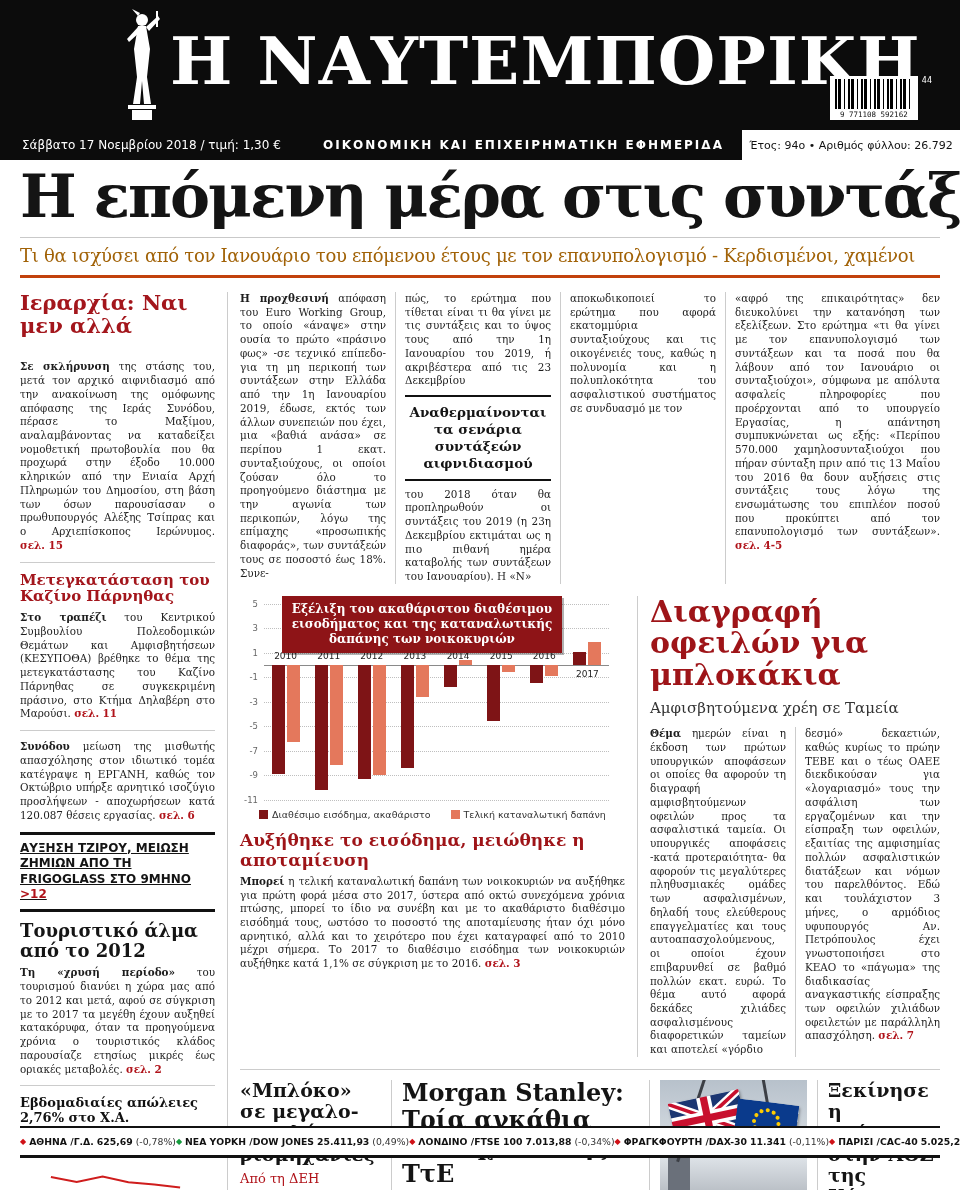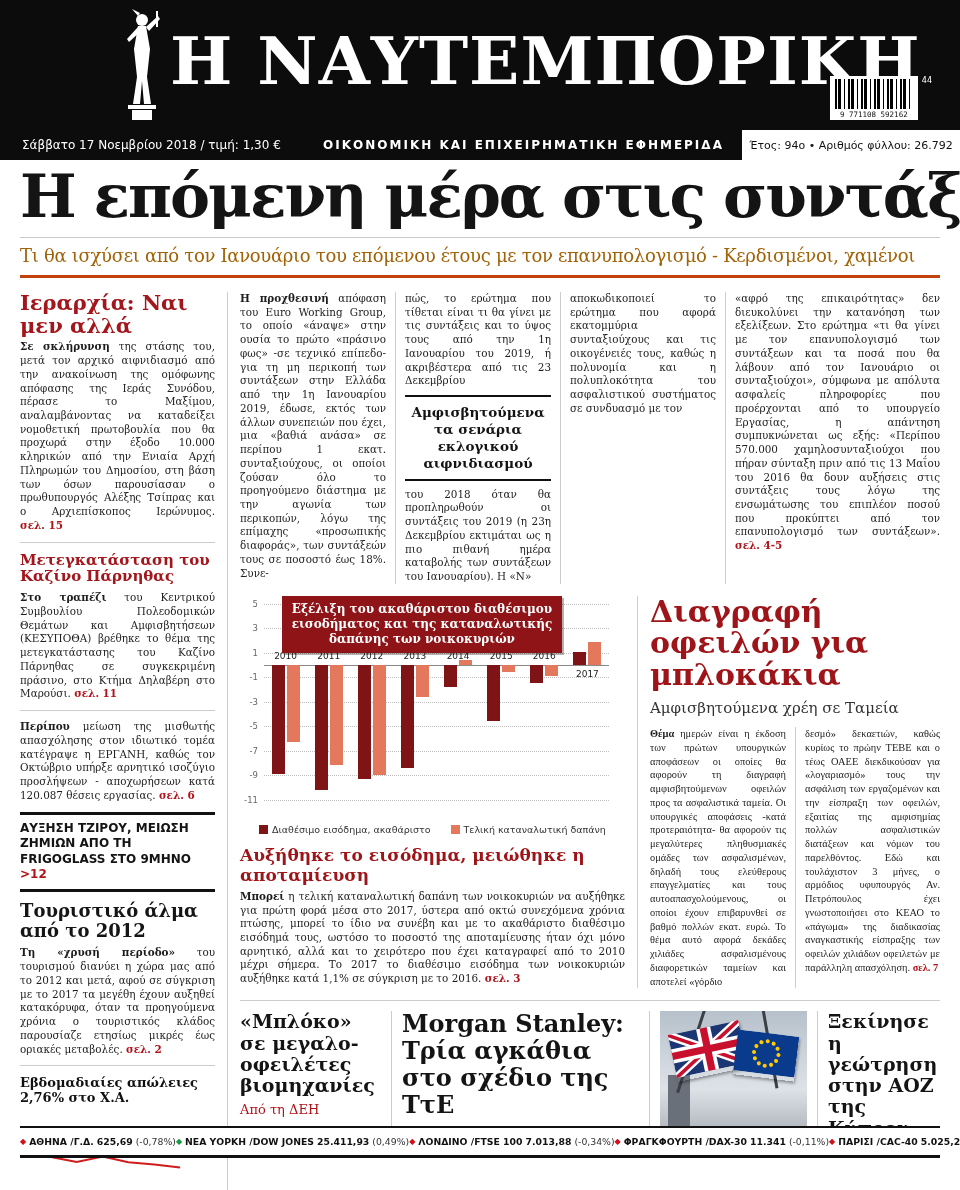--- a/index.html
+++ b/index.html
@@ -37,25 +37,25 @@
   
   .content { position:absolute; top:292px; left:20px; width:920px; display:flex; align-items:flex-start; }
   .left-col { width:208px; padding-right:12px; border-right:1px solid #ccc; }
   .main-col { flex:1; padding-left:12px; }
 
   .body-txt { font-size:10.4px; line-height:1.32; text-align:justify; color:#1d1d1d; }
   .pageref { color:#b0131a; font-weight:bold; white-space:nowrap; }
   .hr { border-top:1px solid #ccc; margin:9px 0; }
 
   
-  .ls-title-big { color:#a3161c; font-weight:bold; font-size:21px; line-height:1.08; margin-bottom:3px; }
+  .ls-title-big { color:#a3161c; font-weight:bold; font-size:21px; line-height:1.08; margin-bottom:23px; }
   .ls-title { color:#a3161c; font-weight:bold; font-size:15px; line-height:1.12; margin-bottom:6px; }
   .ls-title-black { color:#151515; font-weight:bold; font-size:18px; line-height:1.1; margin-bottom:6px; }
   .mini-banner { margin:9px 0; padding:6px 0; border-top:3px solid #111; border-bottom:3px solid #111;
-                 font-family:"DejaVu Sans",sans-serif; font-weight:bold; font-size:12px; line-height:1.3; color:#141414; }
+                 font-family:"DejaVu Sans",sans-serif; font-weight:bold; font-size:12px; line-height:1.3; color:#141414;text-decoration:underline; }
   .athex-title { font-weight:bold; font-size:13px; margin:2px 0 6px; color:#111; }
 
   
   .lead-cols { display:flex; }
   .lead-col { width:156px; padding-right:9px; margin-right:9px; border-right:1px solid #ccc; }
   .lead-col.last { width:205px; flex:1; border-right:none; margin-right:0; padding-right:0; }
   .inset-box { margin:7px 0; padding:7px 2px; border-top:2px solid #111; border-bottom:2px solid #111;
                text-align:center; font-weight:bold; font-size:13.5px; line-height:1.25; color:#141414; }
 
   
@@ -64,31 +64,31 @@
   .chart-wrap { position:relative; height:210px; }
   .chart-title-box { position:absolute; z-index:2; top:0; left:42px; width:280px; background:#8e1417;
                      color:#fff; font-weight:bold; font-size:12px; line-height:1.25; text-align:center;
                      padding:6px 8px; box-shadow:2px 2px 0 rgba(0,0,0,.3); }
   #main-chart { position:relative; width:100%; height:210px; font-family:"DejaVu Sans",sans-serif; }
   #main-chart .grid { position:absolute; height:0; border-top:1px dotted #bfbfbf; }
   #main-chart .grid.zero { border-top:1px solid #8a8a8a; }
   #main-chart .ylab { position:absolute; left:0; width:18px; text-align:right; font-size:8.5px; color:#666; }
   #main-chart .bar { position:absolute; }
   #main-chart .cat { position:absolute; width:40px; text-align:center; font-size:9px; font-weight:normal; color:#222; }
-  .main-legend { display:flex; gap:20px; justify-content:center; margin-top:18px;
+  .main-legend { display:flex; gap:20px; justify-content:center; margin-top:3px;
                  font-family:"DejaVu Sans",sans-serif; font-size:9.5px; color:#333; }
   .lg { display:inline-flex; align-items:center; gap:4px; }
   .sw { display:inline-block; width:9px; height:9px; }
   .chart-caption { color:#9e1418; font-weight:bold; font-size:17px; margin:10px 0 5px; }
 
   .diagrafi { flex:1; padding-left:12px; }
   .dia-title { color:#9e1418; font-weight:bold; font-size:30px; line-height:1.05; }
   .dia-sub { font-size:15px; color:#333; margin:9px 0 10px; }
   .dia-cols { display:flex; }
-  .dia-col { width:50%; padding-right:9px;font-family:Liberation Serif, serif; }
+  .dia-col { width:50%; padding-right:9px; }
   .dia-col + .dia-col { border-left:1px solid #ccc; padding-left:9px; padding-right:0; }
 
   
   .rowC { display:flex; margin-top:12px; border-top:1px solid #ccc; padding-top:10px; }
   .c-col { padding-right:10px; margin-right:10px; border-right:1px solid #ccc; }
   .c1 { width:152px; } .c2 { width:248px; } .c3 { width:158px; } 
   .c4 { flex:1; border-right:none; margin-right:0; padding-right:0; }
   .c-title { font-weight:bold; font-size:19px; line-height:1.12; color:#141414; margin-bottom:6px; }
   .c-title.mid { font-size:24px; }
   .c-sub-red { color:#b0131a; font-weight:normal; font-size:13px; margin-bottom:6px; }
@@ -174,21 +174,21 @@
         <div class="ls-title">Μετεγκατάσταση του Καζίνο Πάρνηθας</div>
         <p class="body-txt">
           <b>Στο τραπέζι</b>
           <span>του Κεντρικού Συμβουλίου Πολεοδομικών Θεμάτων και Αμφισβητήσεων (ΚΕΣΥΠΟΘΑ) βρέθηκε το θέμα της μετεγκατάστασης του Καζίνο Πάρνηθας σε συγκεκριμένη πράσινο, στο Κτήμα Δηλαβέρη στο Μαρούσι.</span>
           <span class="pageref">σελ. 11</span>
         </p>
       </div>
       <div class="hr"></div>
       <div>
         <p class="body-txt">
-          <b>Περίπου</b>
+          <b>Συνόδου</b>
           <span>μείωση της μισθωτής απασχόλησης στον ιδιωτικό τομέα κατέγραψε η ΕΡΓΑΝΗ, καθώς τον Οκτώβριο υπήρξε αρνητικό ισοζύγιο προσλήψεων - αποχωρήσεων κατά 120.087 θέσεις εργασίας.</span>
           <span class="pageref">σελ. 6</span>
         </p>
       </div>
       <div class="mini-banner">
         <span>ΑΥΞΗΣΗ ΤΖΙΡΟΥ, ΜΕΙΩΣΗ ΖΗΜΙΩΝ ΑΠΟ ΤΗ FRIGOGLASS ΣΤΟ 9ΜΗΝΟ</span>
         <span class="pageref">&gt;12</span>
       </div>
       <div>
         <div class="ls-title-black">Τουριστικό άλμα από το 2012</div>
@@ -214,21 +214,21 @@
 
       <div class="lead-cols">
         <div class="lead-col">
           <p class="body-txt">
             <b>Η προχθεσινή</b>
             <span>απόφαση του Euro Working Group, το οποίο «άναψε» στην ουσία το πρώτο «πράσινο φως» -σε τεχνικό επίπεδο- για τη μη περικοπή των συντάξεων στην Ελλάδα από την 1η Ιανουαρίου 2019, έδωσε, εκτός των άλλων συνεπειών που έχει, μια «βαθιά ανάσα» σε περίπου 1 εκατ. συνταξιούχους, οι οποίοι ζούσαν όλο το προηγούμενο διάστημα με την αγωνία των περικοπών, λόγω της επίμαχης «προσωπικής διαφοράς», των συντάξεών τους σε ποσοστό έως 18%. Συνε-</span>
           </p>
         </div>
         <div class="lead-col">
           <p class="body-txt"><span>πώς, το ερώτημα που τίθεται είναι τι θα γίνει με τις συντάξεις και το ύψος τους από την 1η Ιανουαρίου του 2019, ή ακριβέστερα από τις 23 Δεκεμβρίου</span></p>
-          <div class="inset-box">Αμφισβητούμενα τα σενάρια εκλογικού αιφνιδιασμού</div>
+          <div class="inset-box">Αναθερμαίνονται τα σενάρια συντάξεών αιφνιδιασμού</div>
           <p class="body-txt"><span>του 2018 όταν θα προπληρωθούν οι συντάξεις του 2019 (η 23η Δεκεμβρίου εκτιμάται ως η πιο πιθανή ημέρα καταβολής των συντάξεων του Ιανουαρίου). Η «Ν»</span></p>
         </div>
         <div class="lead-col">
           <p class="body-txt"><span>αποκωδικοποιεί το ερώτημα που αφορά εκατομμύρια συνταξιούχους και τις οικογένειές τους, καθώς η πολυνομία και η πολυπλοκότητα του ασφαλιστικού συστήματος σε συνδυασμό με τον</span></p>
         </div>
         <div class="lead-col last">
           <p class="body-txt">
             <span>«αφρό της επικαιρότητας» δεν διευκολύνει την κατανόηση των εξελίξεων. Στο ερώτημα «τι θα γίνει με τον επανυπολογισμό των συντάξεων και τα ποσά που θα λάβουν από τον Ιανουάριο οι συνταξιούχοι», σύμφωνα με απόλυτα ασφαλείς πληροφορίες που προέρχονται από το υπουργείο Εργασίας, η απάντηση συμπυκνώνεται ως εξής: «Περίπου 570.000 χαμηλοσυνταξιούχοι που πήραν σύνταξη πριν από τις 13 Μαΐου του 2016 θα δουν αυξήσεις στις συντάξεις τους λόγω της ενσωμάτωσης του επιπλέον ποσού που προκύπτει από τον επανυπολογισμό των συντάξεων».</span>
             <span class="pageref">σελ. 4-5</span>
           </p>

